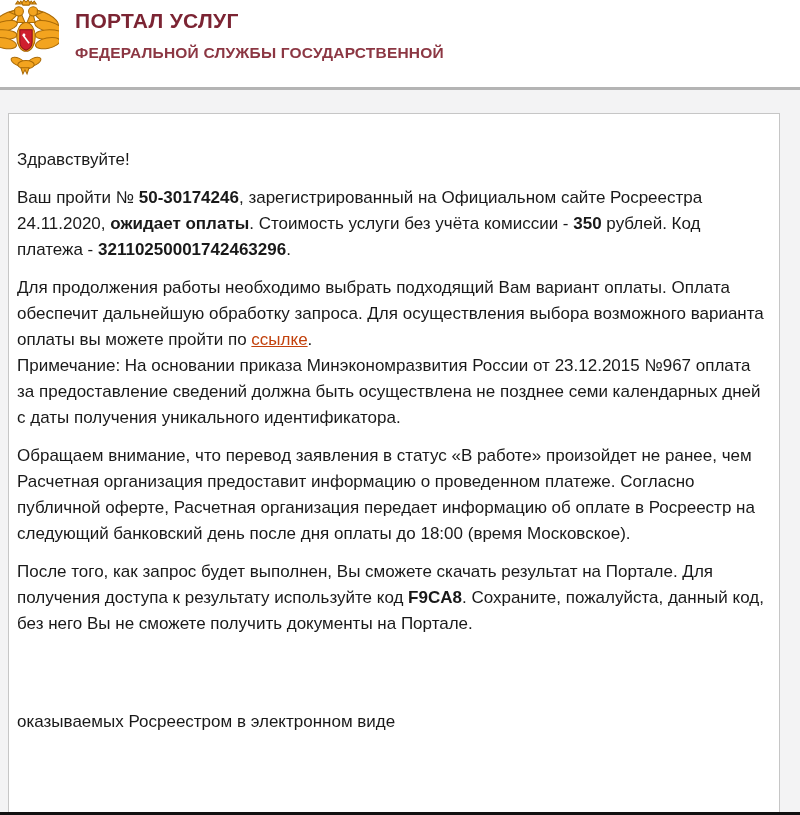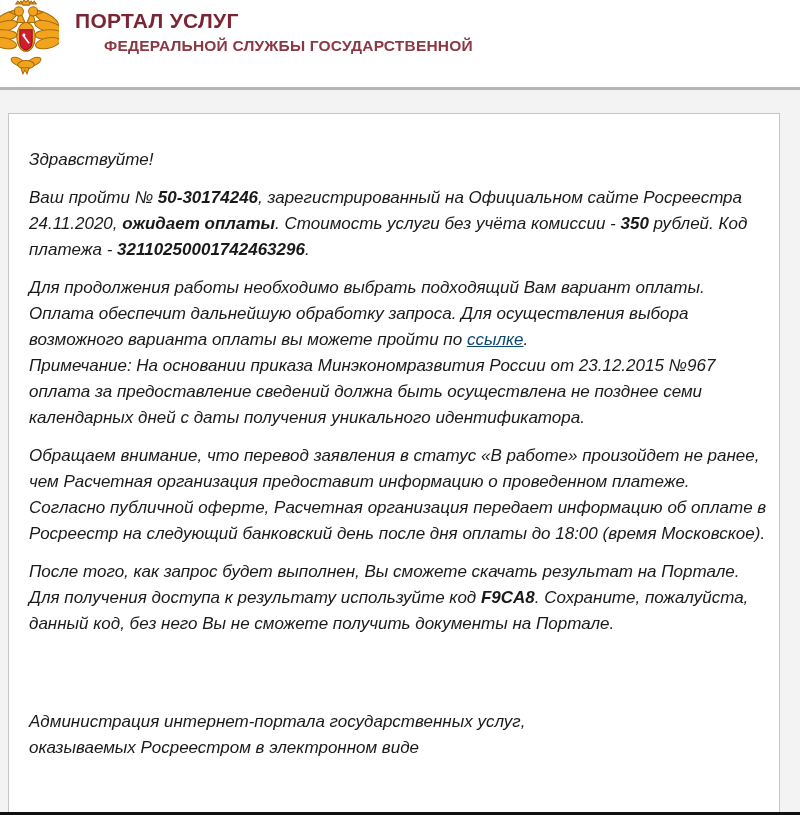--- a/index.html
+++ b/index.html
@@ -17,43 +17,42 @@
     background: #ffffff;
     border-bottom: 3px solid #b4b4b4;
     display: flex;
     align-items: flex-start;
     overflow: hidden;
   }
   .logo-wrap { margin: 0 16px 0 -7px; flex: 0 0 auto; }
   .titles { padding-top: 9px; }
   .portal-title {
     font-size: 21px; font-weight: 700; letter-spacing: 0.3px;
-    color: #7b2433; line-height: 24px; margin-bottom: 3px;
+    color: #7b2433; line-height: 24px; margin-bottom: 10px;
   }
   .portal-subtitle {
     font-size: 15.5px; font-weight: 700;
-    color: #8c3743; line-height: 19px; letter-spacing: 0.2px; margin-left: 29px;
+    color: #8c3743; line-height: 19px; letter-spacing: 0.2px;
   }
   
   .message-panel {
     position: absolute; top: 113px; left: 8px;
     width: 772px; bottom: 0;
     box-sizing: border-box;
     background: #ffffff;
     border: 1px solid #c6c6c6;
     border-bottom: none;
-    padding: 33px 9px 0 20px;
+    padding: 33px 9px 0 8px;
     font-size: 17px; line-height: 26px;
     color: #191919;
-    font-style: italic;
   }
   .message-panel p { margin: 0 0 12px 0; }
   .b { font-weight: 700; }
   a.pay-link {
-    color: #0c4a6e;
+    color: #c2410c;
     text-decoration: underline;
     cursor: pointer;
   }
   .signature { margin-top: 72px; }
   
   .bottom-bar {
     position: absolute; left: 0; right: 0; bottom: 0;
     height: 3px; background: #111111; z-index: 5;
   }
 </style>
@@ -114,18 +113,17 @@
   <p><span>Ваш пройти № </span><span class="b">50-30174246</span><span>, зарегистрированный на Официальном сайте Росреестра 24.11.2020, </span><span class="b">ожидает оплаты</span><span>. Стоимость услуги без учёта комиссии - </span><span class="b">350</span><span> рублей. Код платежа - </span><span class="b">32110250001742463296</span><span>.</span></p>
 
   <p><span>Для продолжения работы необходимо выбрать подходящий Вам вариант оплаты. Оплата обеспечит дальнейшую обработку запроса. Для осуществления выбора возможного варианта оплаты вы можете пройти по </span><a class="pay-link" href="#">ссылке</a><span>.</span><br><span>Примечание: На основании приказа Минэкономразвития России от 23.12.2015 №967 оплата за предоставление сведений должна быть осуществлена не позднее семи календарных дней с даты получения уникального идентификатора.</span></p>
 
   <p>Обращаем внимание, что перевод заявления в статус «В работе» произойдет не ранее, чем Расчетная организация предоставит информацию о проведенном платеже. Согласно публичной оферте, Расчетная организация передает информацию об оплате в Росреестр на следующий банковский день после дня оплаты до 18:00 (время Московское).</p>
 
 
   <p><span>После того, как запрос будет выполнен, Вы сможете скачать результат на Портале. Для получения доступа к результату используйте код </span><span class="b">F9CA8</span><span>. Сохраните, пожалуйста, данный код, без него Вы не сможете получить документы на Портале.</span></p>
 
   <div class="signature">
-    <div>Администрация интернет-портала государственных услуг,</div>
     <div>оказываемых Росреестром в электронном виде</div>
   </div>
 </main>
 
 <div class="bottom-bar"></div>
 
 </body></html>

